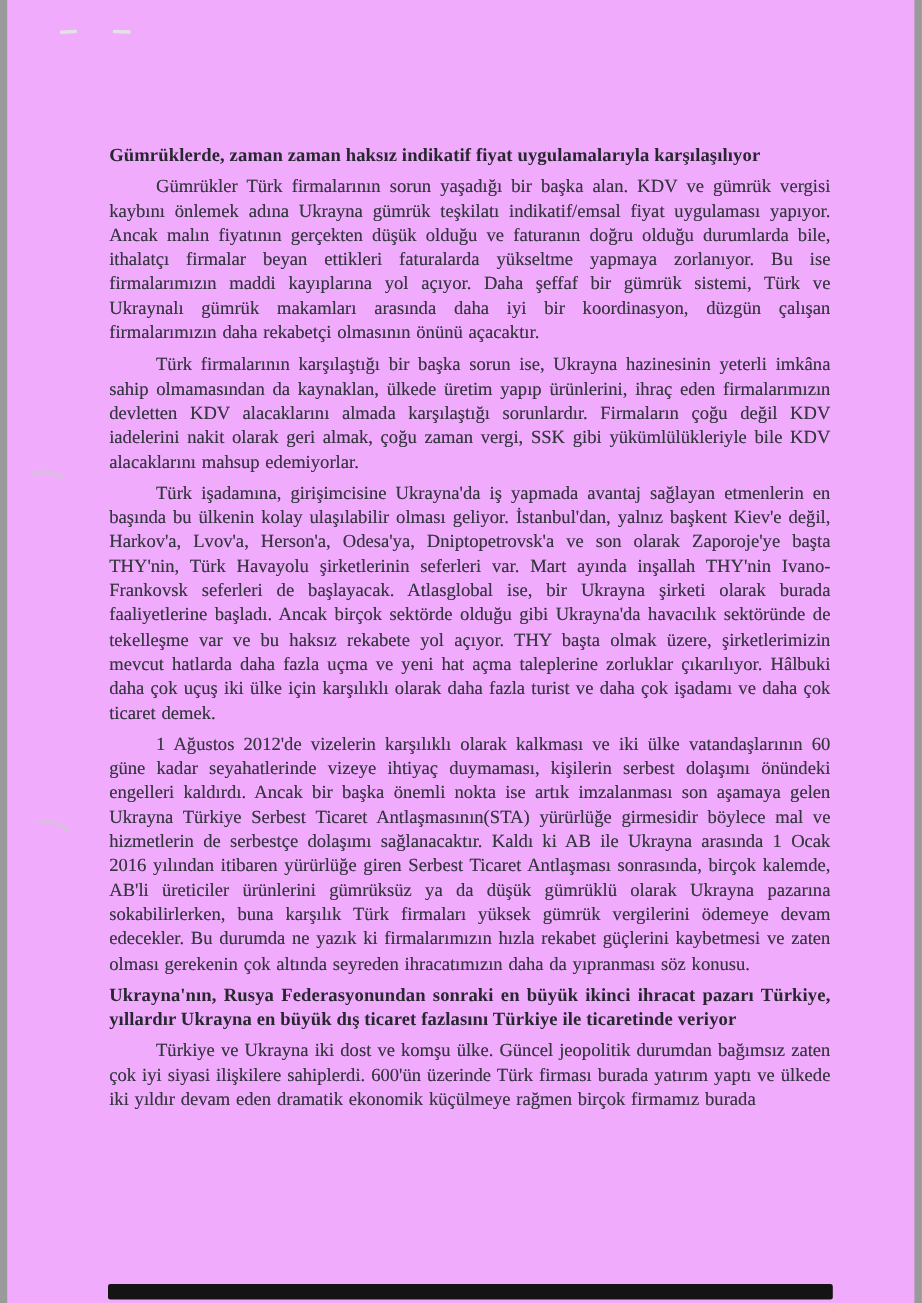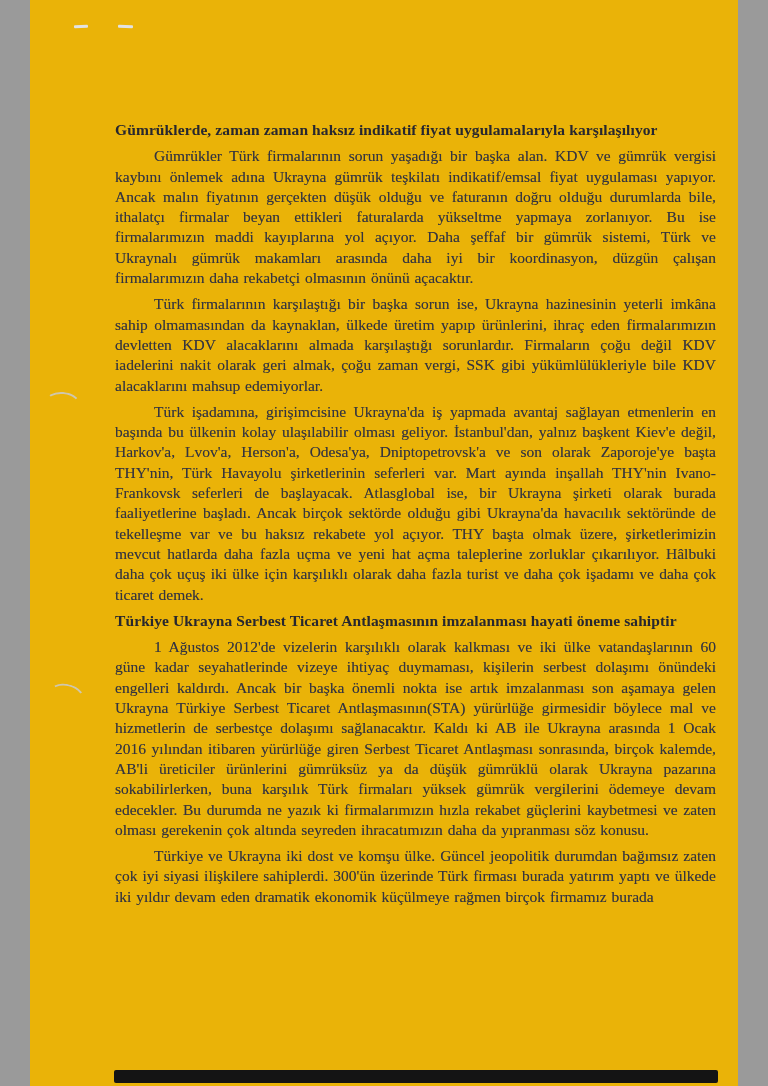--- a/index.html
+++ b/index.html
@@ -1,23 +1,22 @@
 <!DOCTYPE html>
 <html><head>
 <meta charset="utf-8">
 <style>
   html,body{margin:0;padding:0;background:#9a9a9a;}
   .page{
     position:relative;
-    width:692px;height:1086px;
+    width:756px;height:1086px;
     margin:0 auto;
-    background:#eab308;
+    background:#f0abfc;
     overflow:hidden;
     font-family:"Liberation Serif","DejaVu Serif",serif;
-    padding-left:16px;
   }
   .content{
     position:absolute;
     left:85px;top:120px;width:601px;
     color:#34343e;
   }
   .heading{
     font-size:15.5px;
     line-height:20.3px;
     font-weight:bold;
@@ -75,24 +74,24 @@
       <h2 class="heading">Gümrüklerde, zaman zaman haksız indikatif fiyat uygulamalarıyla karşılaşılıyor</h2>
       <p class="para">Gümrükler Türk firmalarının sorun yaşadığı bir başka alan. KDV ve gümrük vergisi kaybını önlemek adına Ukrayna gümrük teşkilatı indikatif/emsal fiyat uygulaması yapıyor. Ancak malın fiyatının gerçekten düşük olduğu ve faturanın doğru olduğu durumlarda bile, ithalatçı firmalar beyan ettikleri faturalarda yükseltme yapmaya zorlanıyor. Bu ise firmalarımızın maddi kayıplarına yol açıyor. Daha şeffaf bir gümrük sistemi, Türk ve Ukraynalı gümrük makamları arasında daha iyi bir koordinasyon, düzgün çalışan firmalarımızın daha rekabetçi olmasının önünü açacaktır.</p>
       <p class="para">Türk firmalarının karşılaştığı bir başka sorun ise, Ukrayna hazinesinin yeterli imkâna sahip olmamasından da kaynaklan, ülkede üretim yapıp ürünlerini, ihraç eden firmalarımızın devletten KDV alacaklarını almada karşılaştığı sorunlardır. Firmaların çoğu değil KDV iadelerini nakit olarak geri almak, çoğu zaman vergi, SSK gibi yükümlülükleriyle bile KDV alacaklarını mahsup edemiyorlar.</p>
     </section>
 
     <section>
       <p class="para">Türk işadamına, girişimcisine Ukrayna'da iş yapmada avantaj sağlayan etmenlerin en başında bu ülkenin kolay ulaşılabilir olması geliyor. İstanbul'dan, yalnız başkent Kiev'e değil, Harkov'a, Lvov'a, Herson'a, Odesa'ya, Dniptopetrovsk'a ve son olarak Zaporoje'ye başta THY'nin, Türk Havayolu şirketlerinin seferleri var. Mart ayında inşallah THY'nin Ivano-Frankovsk seferleri de başlayacak. Atlasglobal ise, bir Ukrayna şirketi olarak burada faaliyetlerine başladı. Ancak birçok sektörde olduğu gibi Ukrayna'da havacılık sektöründe de tekelleşme var ve bu haksız rekabete yol açıyor. THY başta olmak üzere, şirketlerimizin mevcut hatlarda daha fazla uçma ve yeni hat açma taleplerine zorluklar çıkarılıyor. Hâlbuki daha çok uçuş iki ülke için karşılıklı olarak daha fazla turist ve daha çok işadamı ve daha çok ticaret demek.</p>
     </section>
 
     <section>
-      <h2 class="heading">Türkiye Ukrayna Serbest Ticaret Antlaşmasının imzalanması hayati öneme sahiptir</h2>
       <p class="para">1 Ağustos 2012'de vizelerin karşılıklı olarak kalkması ve iki ülke vatandaşlarının 60 güne kadar seyahatlerinde vizeye ihtiyaç duymaması, kişilerin serbest dolaşımı önündeki engelleri kaldırdı. Ancak bir başka önemli nokta ise artık imzalanması son aşamaya gelen Ukrayna Türkiye Serbest Ticaret Antlaşmasının(STA) yürürlüğe girmesidir böylece mal ve hizmetlerin de serbestçe dolaşımı sağlanacaktır. Kaldı ki AB ile Ukrayna arasında 1 Ocak 2016 yılından itibaren yürürlüğe giren Serbest Ticaret Antlaşması sonrasında, birçok kalemde, AB'li üreticiler ürünlerini gümrüksüz ya da düşük gümrüklü olarak Ukrayna pazarına sokabilirlerken, buna karşılık Türk firmaları yüksek gümrük vergilerini ödemeye devam edecekler. Bu durumda ne yazık ki firmalarımızın hızla rekabet güçlerini kaybetmesi ve zaten olması gerekenin çok altında seyreden ihracatımızın daha da yıpranması söz konusu.</p>
     </section>
 
     <section>
-      <p class="para">Türkiye ve Ukrayna iki dost ve komşu ülke. Güncel jeopolitik durumdan bağımsız zaten çok iyi siyasi ilişkilere sahiplerdi. 300'ün üzerinde Türk firması burada yatırım yaptı ve ülkede iki yıldır devam eden dramatik ekonomik küçülmeye rağmen birçok firmamız burada</p>
+      <h2 class="heading">Ukrayna'nın, Rusya Federasyonundan sonraki en büyük ikinci ihracat pazarı Türkiye, yıllardır Ukrayna en büyük dış ticaret fazlasını Türkiye ile ticaretinde veriyor</h2>
+      <p class="para">Türkiye ve Ukrayna iki dost ve komşu ülke. Güncel jeopolitik durumdan bağımsız zaten çok iyi siyasi ilişkilere sahiplerdi. 600'ün üzerinde Türk firması burada yatırım yaptı ve ülkede iki yıldır devam eden dramatik ekonomik küçülmeye rağmen birçok firmamız burada</p>
     </section>
 
   </div>
 
   <div class="bottom-bar"></div>
 </div>
 
 </body></html>

